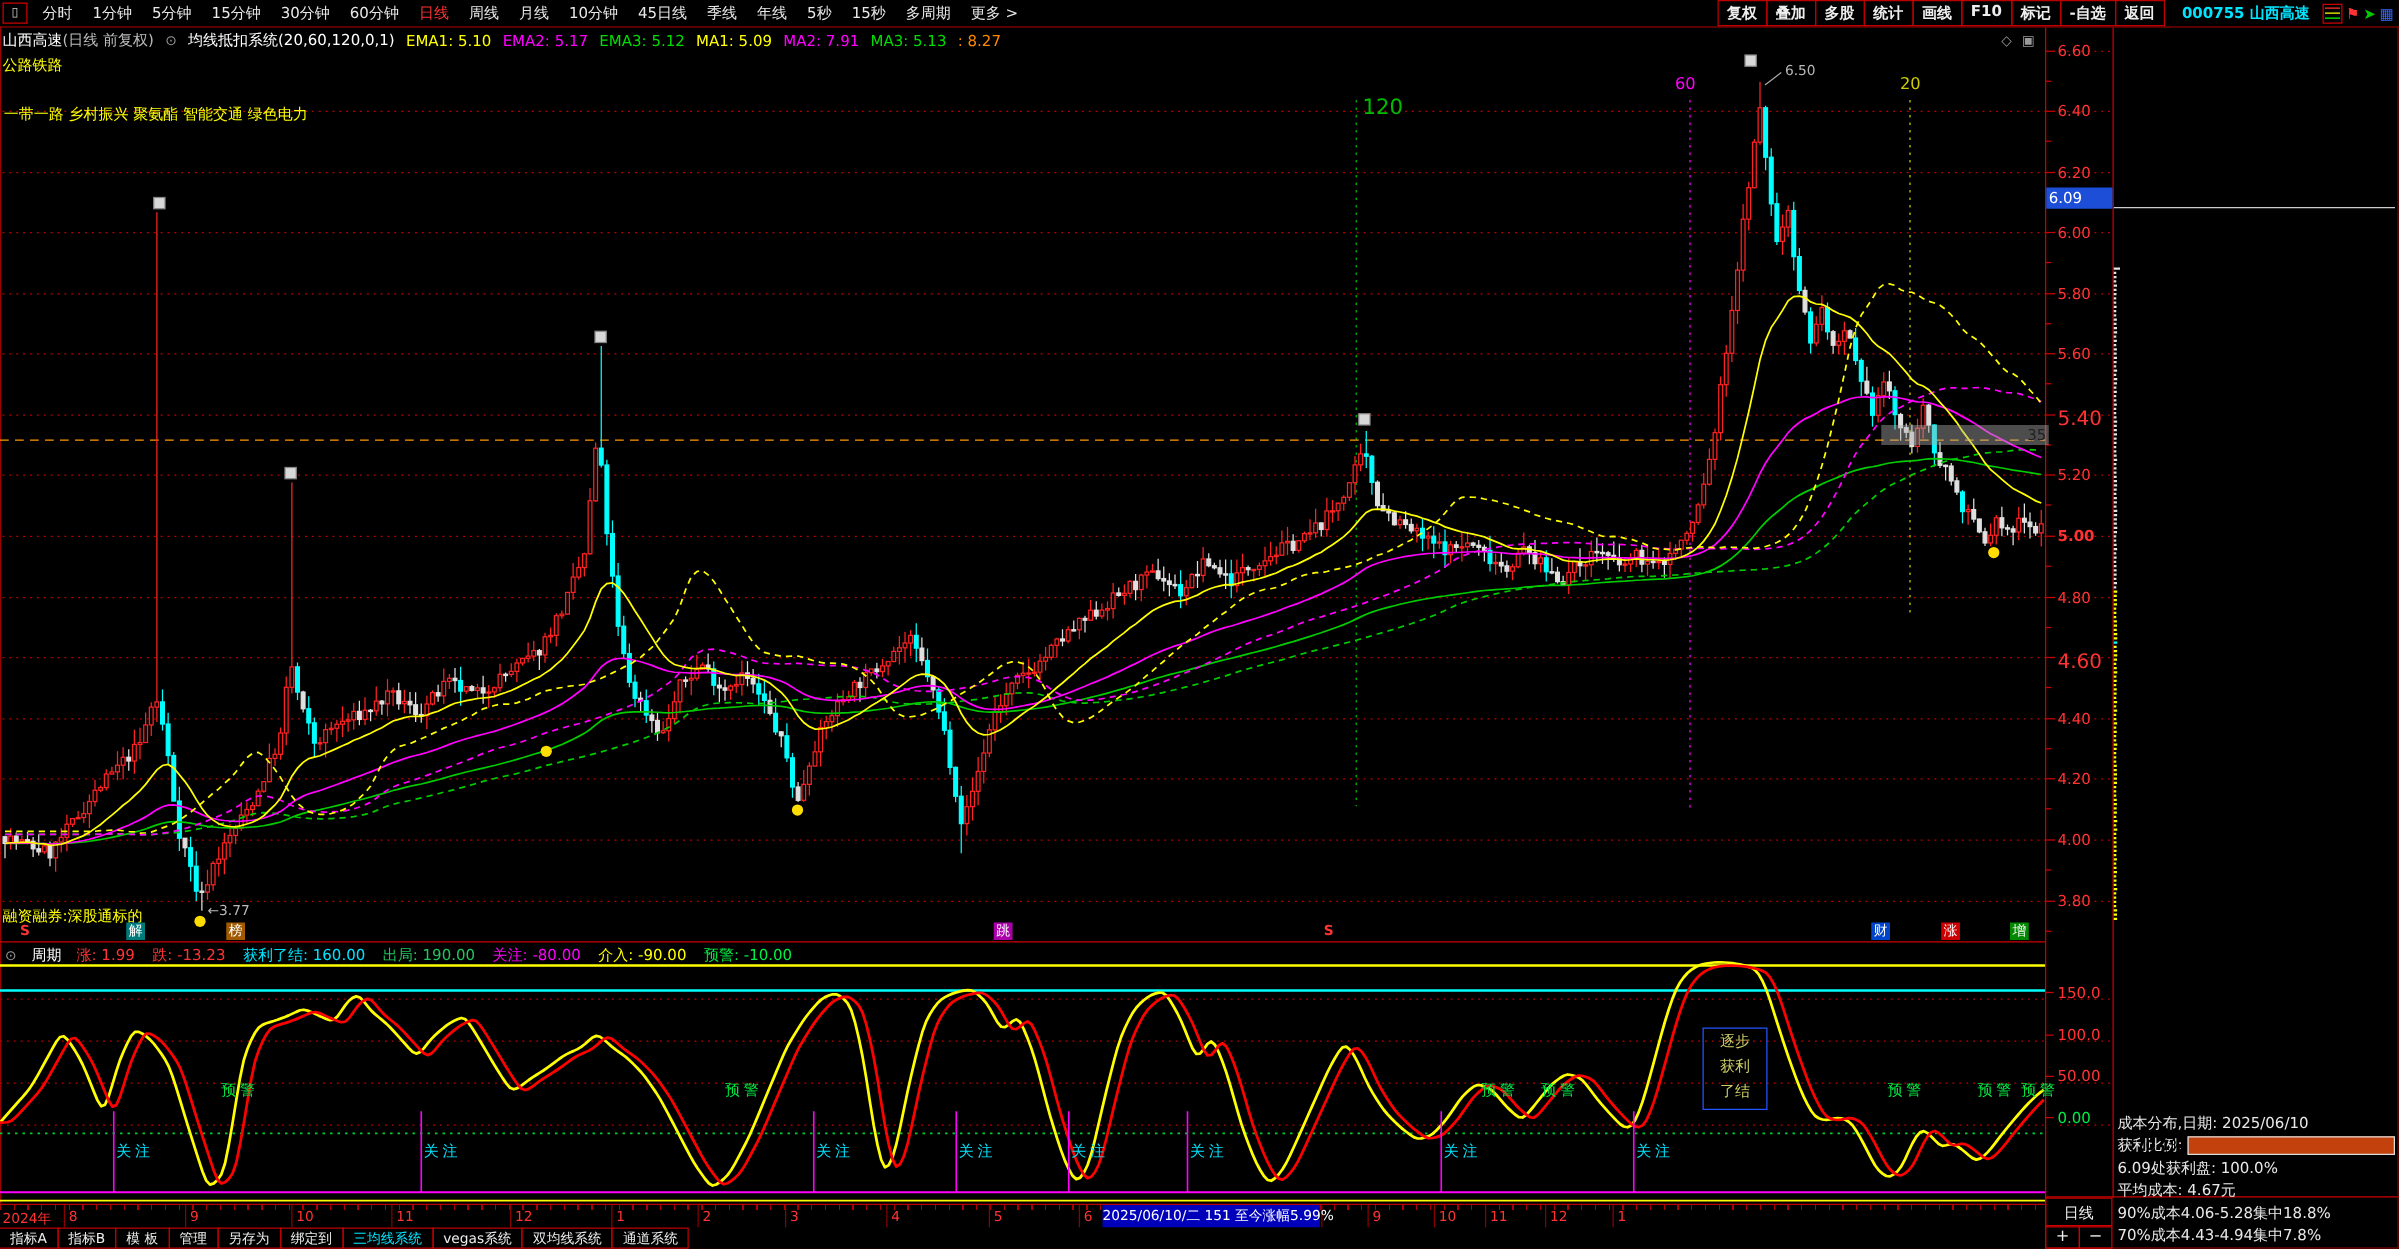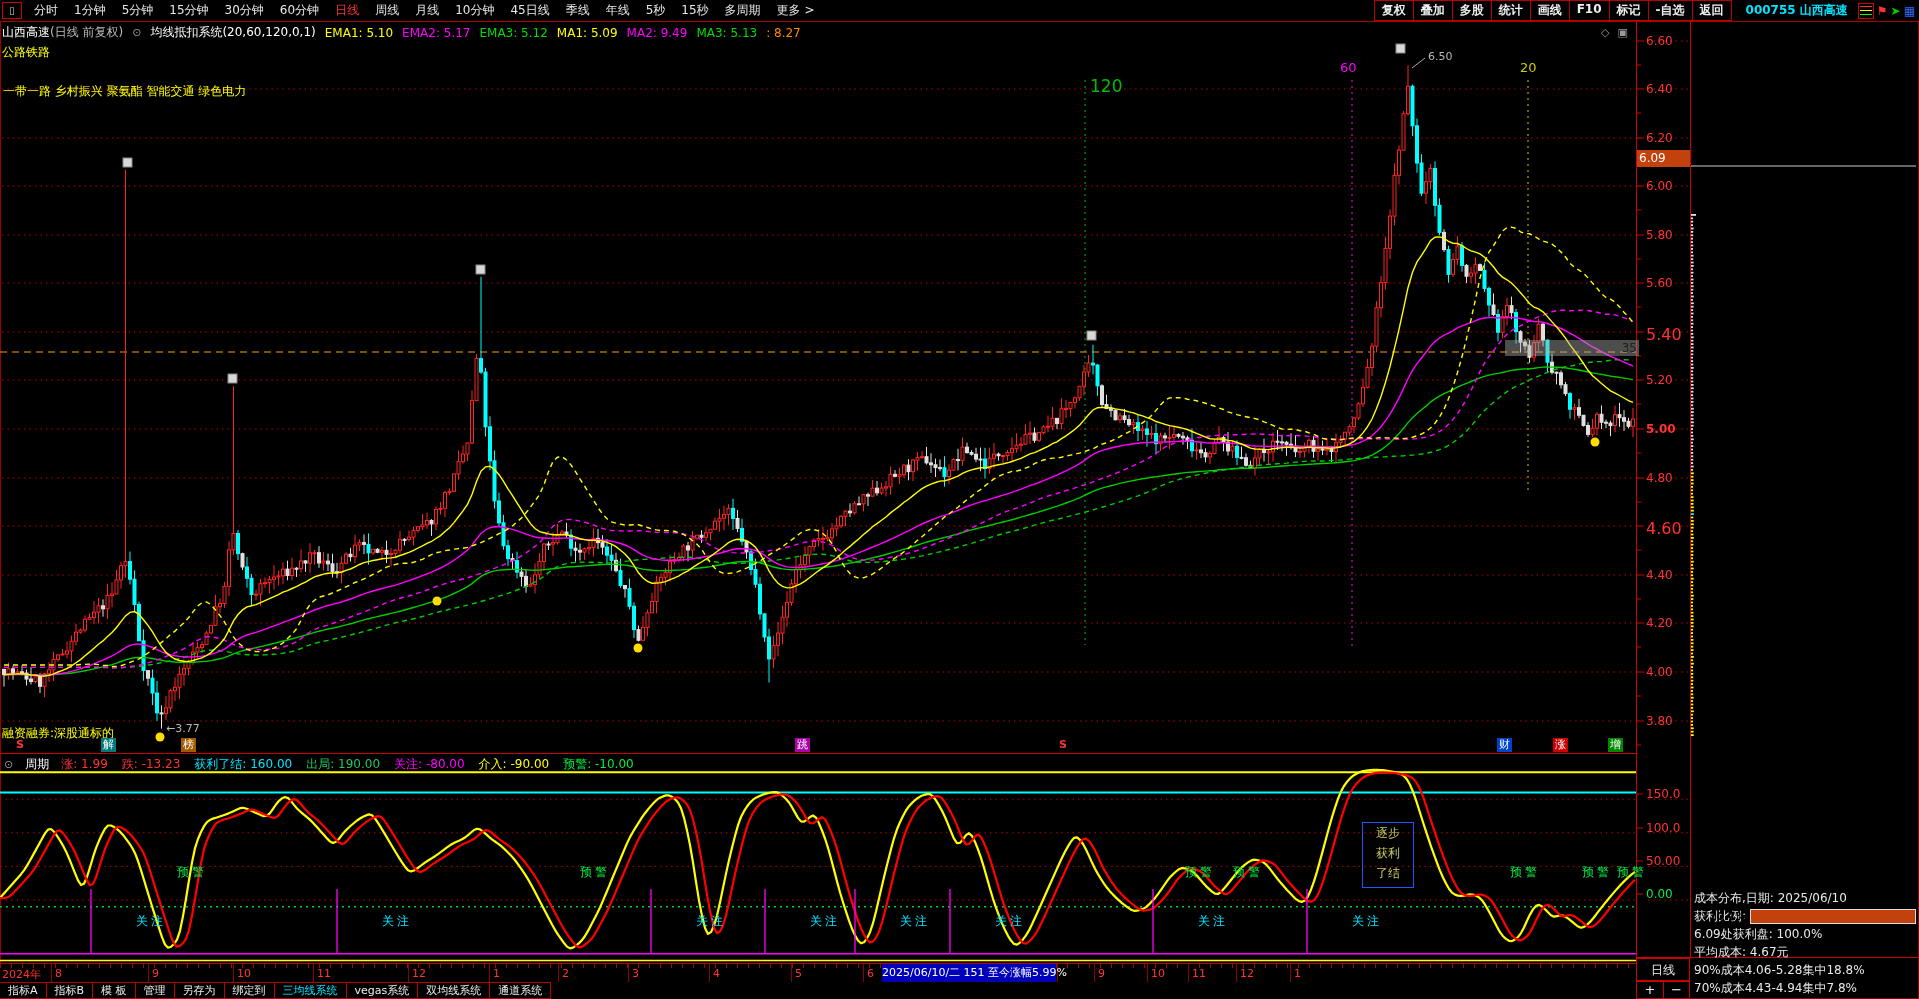--- a/index.html
+++ b/index.html
@@ -23,33 +23,33 @@
   #listicon i{display:block;height:1px;}
   
   #inforow{left:2px;top:24px;display:flex;gap:9px;align-items:center;}
   .dim{color:#bbb;}
   .collapse{color:#999;font-size:11px;}
   #sector{left:2px;top:44px;color:#ffff00;}
   #concepts{left:3px;top:83px;color:#ffff00;}
   #marginnote{left:2px;top:725px;color:#ffff00;font-size:12px;}
   .chip{position:absolute;z-index:2;height:14px;line-height:14px;padding:0 2px;font-size:11px;}
   .annot{position:absolute;z-index:2;color:#b8b8b8;font-size:11px;}
-  #pricebox{position:absolute;z-index:3;left:1637px;top:150px;width:51px;height:17px;background:#c2410c;
+  #pricebox{position:absolute;z-index:3;left:1637px;top:150px;width:51px;height:17px;background:#1d4ed8;
             color:#fff;font-size:12px;line-height:17px;padding-left:2px;}
   
   #periodrow{left:0;top:754px;width:1636px;height:20px;display:flex;align-items:center;gap:12px;padding-left:4px;background:transparent;}
   
   #band35{position:absolute;z-index:2;left:1505px;top:340px;width:134px;height:16px;background:rgba(170,170,170,.45);}
   #band35 span{position:absolute;right:2px;top:1px;color:#222;font-size:12px;}
   
   #notebox{position:absolute;z-index:2;left:1362px;top:822px;width:50px;height:64px;border:1px solid #2255ff;
            color:#cccc66;text-align:center;font-size:12px;line-height:20px;}
   
   .alert-g{position:absolute;z-index:2;color:#00ee44;font-size:12px;letter-spacing:3px;}
-  .alert-c{position:absolute;z-index:2;color:#00e5ff;font-size:12px;letter-spacing:3px;padding-left:43px;}
+  .alert-c{position:absolute;z-index:2;color:#00e5ff;font-size:12px;letter-spacing:3px;}
   
   #daterow{left:0;top:963px;width:1636px;height:19px;background:#000;border-top:1px solid #bb0000;border-bottom:1px solid #bb0000;z-index:3;
     background-image:repeating-linear-gradient(90deg,#aa0000 0 1px,transparent 1px 11px);background-size:100% 4px;background-repeat:no-repeat;}
   .dlabel{position:absolute;top:3px;color:#ff3333;font-size:11px;}
   .dtick{position:absolute;top:0;width:1px;height:18px;background:#880000;}
   #cursorbox{position:absolute;left:882px;top:0;width:174px;height:18px;background:#0000bb;color:#fff;font-size:11px;line-height:18px;text-align:center;z-index:2;}
   
   #tabrow{left:0;top:982px;width:1636px;height:17px;background:#000;display:flex;z-index:3;}
   .tab{border:1px solid #bb0000;margin-left:-1px;height:15px;line-height:15px;padding:0 8px;font-size:11px;color:#eee;}
   .tab.active{color:#00e5ff;}
@@ -1127,21 +1127,21 @@
 
   <div class="ov" id="inforow">
     <span><span>山西高速</span><span class="dim">(日线 前复权)</span></span>
     <span class="collapse">⊙</span>
     <span>均线抵扣系统(20,60,120,0,1)</span>
     <span id="mavalues" style="display:flex;gap:9px">
         <span style="color: rgb(255, 255, 0);">EMA1: 5.10</span>
         <span style="color: rgb(255, 0, 255);">EMA2: 5.17</span>
         <span style="color: rgb(0, 221, 0);">EMA3: 5.12</span>
         <span style="color: rgb(255, 255, 0);">MA1: 5.09</span>
-        <span style="color: rgb(255, 0, 255);">MA2: 9.49</span>
+        <span style="color: rgb(255, 0, 255);">MA2: 7.91</span>
         <span style="color: rgb(0, 221, 0);">MA3: 5.13</span>
         <span style="color: rgb(255, 136, 0);">: 8.27</span>
       </span>
   </div>
 
   <div class="ov" id="sector">公路铁路</div>
   <div class="ov" id="concepts">一带一路 乡村振兴 聚氨酯 智能交通 绿色电力</div>
   <div class="ov" id="marginnote">融资融券:深股通标的</div>
 
   <div class="ov" style="left:1601px;top:26px;color:#999;font-size:11px;letter-spacing:8px;">◇▣</div>

